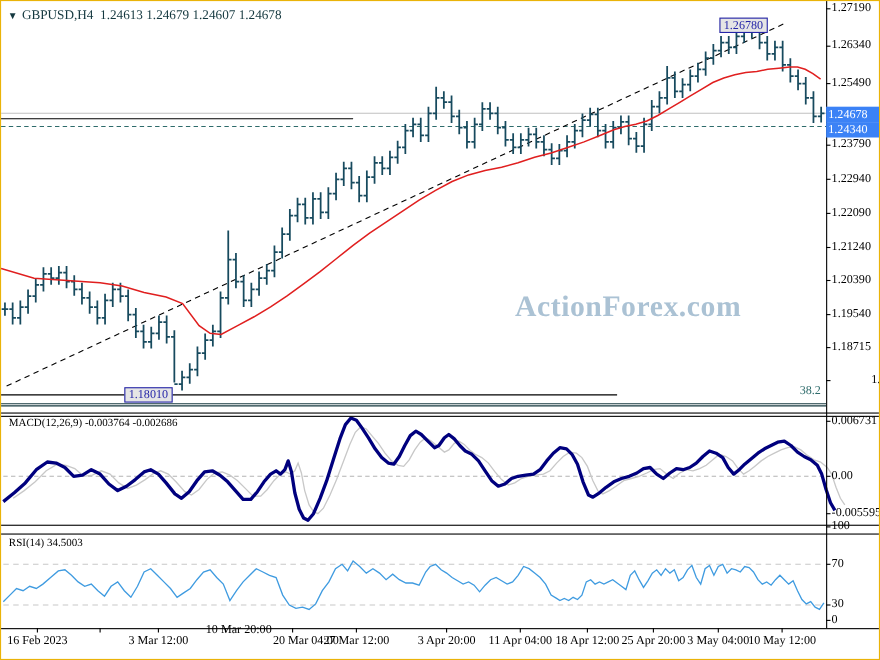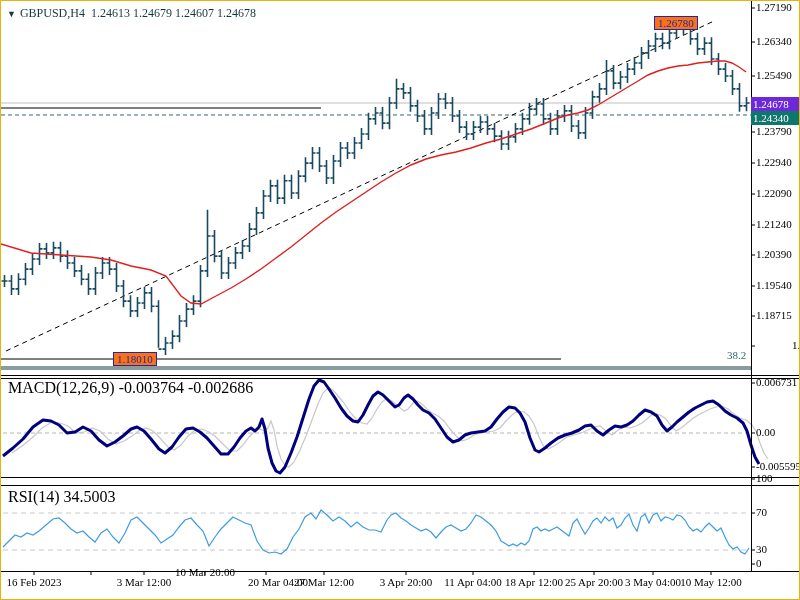--- a/index.html
+++ b/index.html
@@ -4,26 +4,26 @@
 <style>
   html,body{margin:0;padding:0;background:#fff;}
   #root{position:relative;width:798px;height:598px;border:1px solid #eab308;background:#fff;
         font-family:Liberation Serif, serif;overflow:hidden;}
   #chart-svg{position:absolute;left:0;top:0;z-index:1;}
   .txt{position:absolute;white-space:nowrap;}
   #symbol-line{left:6px;top:5px;font-size:12px;color:#14383f;z-index:5;}
   #symbol-line .arr{font-size:9px;margin-right:4px;}
   #watermark{left:440px;top:262px;width:260px;text-align:center;font-size:27px;font-weight:bold;
              color:#abc2d4;z-index:2;letter-spacing:0.5px;}
-  .panel-label{font-size:16px;color:#000;z-index:5;}
+  .panel-label{font-size:10px;color:#000;z-index:5;}
   .axis-label{font-size:11px;color:#000;z-index:4;}
   .time-label{font-size:11px;color:#000;z-index:4;width:84px;text-align:center;}
   .badge{position:absolute;left:750px;width:48px;height:14px;font-size:11px;color:#fff;
          line-height:14px;padding-left:2px;z-index:6;}
-  .anno-box{position:absolute;border:1px solid #2525a8;color:#2525a8;background:#f97316;
+  .anno-box{position:absolute;border:1px solid #2525a8;color:#2525a8;background:#e5e5e5;
             font-size:11px;line-height:12px;padding:0 3px;z-index:6;}
   .vline{position:absolute;background:#000;z-index:3;}
   #fib-label{font-size:11px;color:#2e6b6b;z-index:5;}
   .divider{position:absolute;left:0;width:798px;height:1px;background:#000;z-index:5;}
 </style>
 </head>
 <body>
 
 <div id="root">
   <svg id="chart-svg" width="798" height="598">
@@ -179,26 +179,27 @@
       <line x1="533" x2="533" y1="570" y2="574" stroke="#000"></line>
       <line x1="593" x2="593" y1="570" y2="574" stroke="#000"></line>
       <line x1="652" x2="652" y1="570" y2="574" stroke="#000"></line>
       <line x1="710" x2="710" y1="570" y2="574" stroke="#000"></line>
     </svg>
 
   <div id="symbol-line" class="txt">
     <span class="arr">▼</span><span>GBPUSD,H4</span>&nbsp;&nbsp;<span>1.24613 1.24679 1.24607 1.24678</span>
   </div>
 
+  <div id="watermark" class="txt">ActionForex.com</div>
 
   <div class="panel-label txt" style="left:7px;top:378px;">MACD(12,26,9) -0.003764 -0.002686</div>
   <div class="panel-label txt" style="left:7px;top:487px;">RSI(14) 34.5003</div>
 
-  <div id="price-badge" class="badge" style="top: 96px; background: #6d28d9;">1.24678</div>
-  <div id="level-badge" class="badge" style="top: 110px; background: #0f766e;">1.24340</div>
+  <div id="price-badge" class="badge" style="top: 96px; background: #3b82f6;">1.24678</div>
+  <div id="level-badge" class="badge" style="top: 110px; background: #3b82f6;">1.24340</div>
 
   <div id="high-box" class="anno-box" style="left: 653px; top: 15px;">1.26780</div>
   <div id="low-box" class="anno-box" style="left: 112px; top: 351px;">1.18010</div>
 
   <div id="fib-label" class="txt" style="left: 726px; top: 348px;">38.2</div>
 
   <div class="divider" style="top:374px;"></div>
   <div class="divider" style="top:377px;"></div>
   <div class="divider" style="top:476px;"></div>
   <div class="divider" style="top:484px;"></div>
@@ -226,21 +227,21 @@
   <div id="rsi-axis">
       <div class="axis-label txt" style="left: 755px; top: 471px;">100</div>
       <div class="axis-label txt" style="left: 755px; top: 505px;">70</div>
       <div class="axis-label txt" style="left: 755px; top: 542px;">30</div>
       <div class="axis-label txt" style="left: 755px; top: 556px;">0</div>
     </div>
   <div id="time-axis">
       <div class="time-label txt" style="left: -9px; top: 575px;">16 Feb 2023</div>
       <div class="time-label txt" style="left: 48px; top: 598px;">24 Feb 04:00</div>
       <div class="time-label txt" style="left: 101px; top: 575px;">3 Mar 12:00</div>
-      <div class="time-label txt" style="left: 162px; top: 565px;">10 Mar 20:00</div>
+      <div class="time-label txt" style="left: 162px; top: 565px; text-align: right;">10 Mar 20:00</div>
       <div class="time-label txt" style="left: 223px; top: 575px; text-align: right;">20 Mar 04:00</div>
       <div class="time-label txt" style="left: 281px; top: 575px;">27 Mar 12:00</div>
       <div class="time-label txt" style="left: 363px; top: 575px;">3 Apr 20:00</div>
       <div class="time-label txt" style="left: 430px; top: 575px;">11 Apr 04:00</div>
       <div class="time-label txt" style="left: 491px; top: 575px;">18 Apr 12:00</div>
       <div class="time-label txt" style="left: 551px; top: 575px;">25 Apr 20:00</div>
       <div class="time-label txt" style="left: 610px; top: 575px;">3 May 04:00</div>
       <div class="time-label txt" style="left: 668px; top: 575px;">10 May 12:00</div>
     </div>
 </div>

